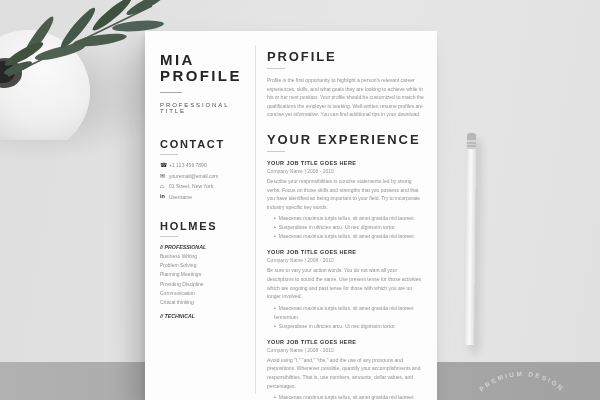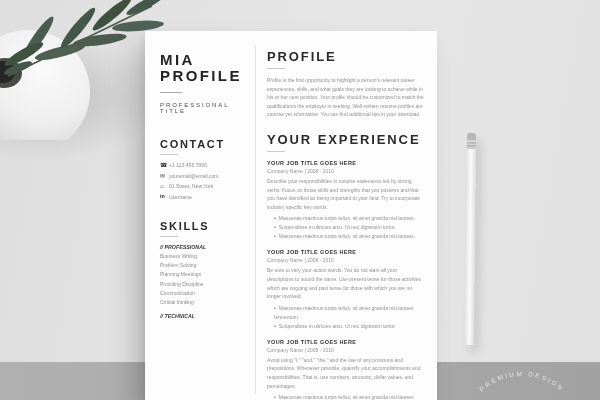--- a/index.html
+++ b/index.html
@@ -139,21 +139,21 @@
           <span class="ctext">01 Street, New York</span>
         </div>
         <div class="crow">
           <span class="cicon lin">in</span>
           <span class="ctext">Username</span>
         </div>
       </section>
 
 
       <section class="skills-block">
-        <h2 class="s-head">SKILLS</h2>
+        <h2 class="s-head">HOLMES</h2>
         <div class="rule"></div>
         <div class="sgroup-label">// PROFESSIONAL</div>
         <ul class="skill-list">
           <li>Business Writing</li>
           <li>Problem Solving</li>
           <li>Planning Meetings</li>
           <li>Providing Discipline</li>
           <li>Communication</li>
           <li>Critical thinking</li>
         </ul>

